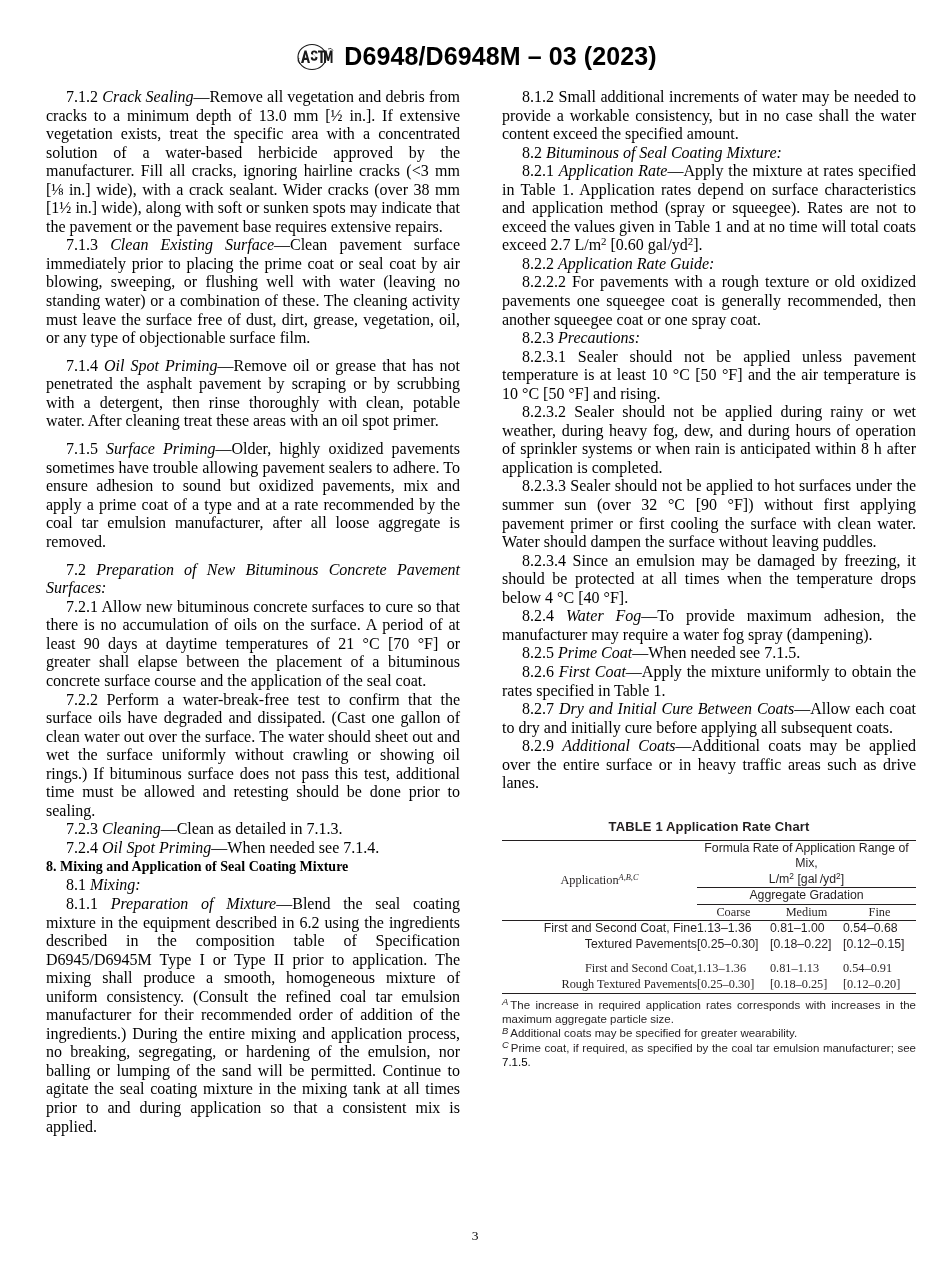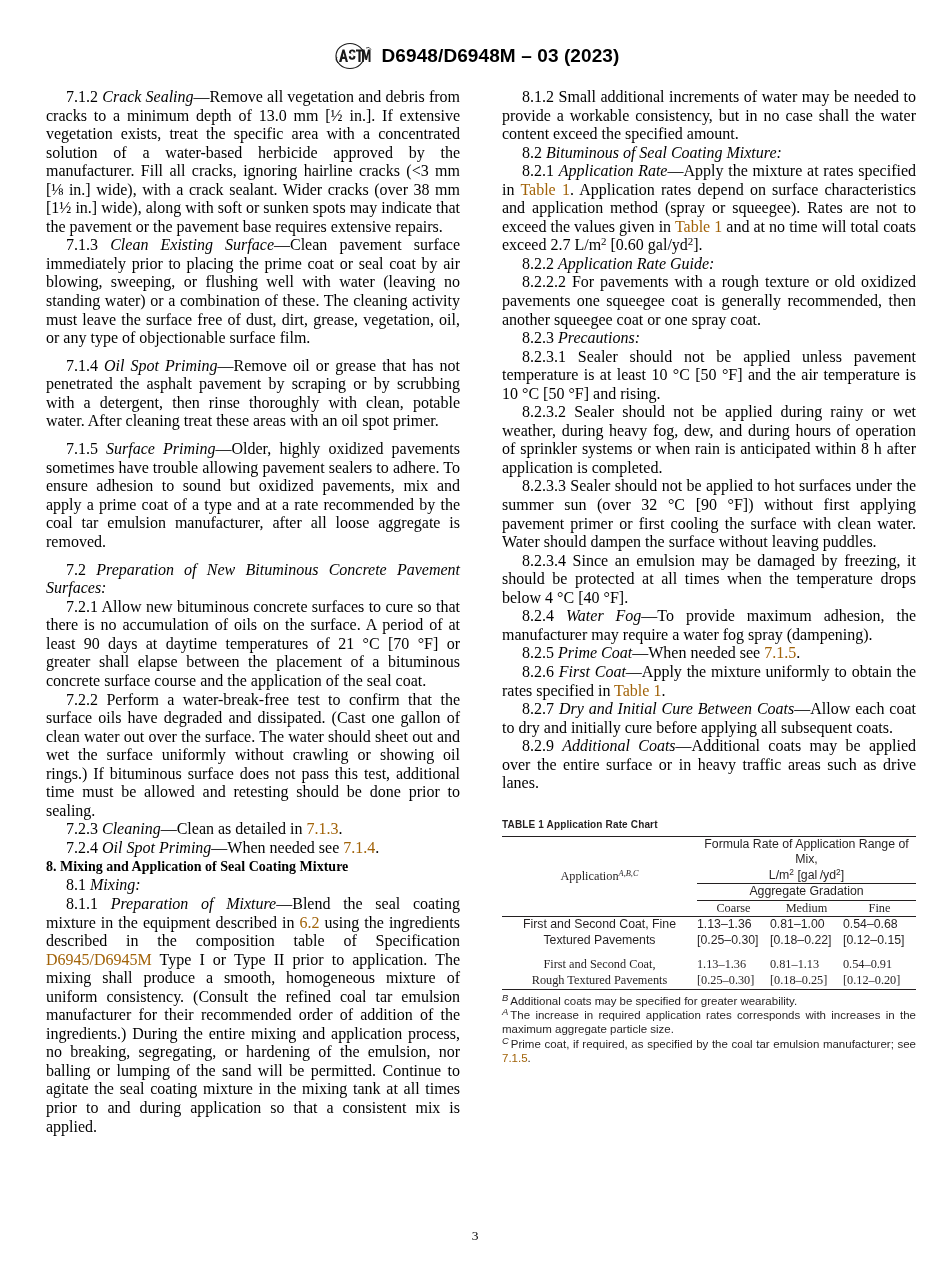--- a/index.html
+++ b/index.html
@@ -27,21 +27,21 @@
   }
   .astm-logo {
     width: 42px;
     height: 28px;
     flex: none;
     display: block;
   }
   .designation {
     font-family: "Liberation Sans", sans-serif;
     font-weight: bold;
-    font-size: 19px;
+    font-size: 25px;
     letter-spacing: 0.1px;
     white-space: nowrap;
   }
 
   
   .columns {
     position: absolute;
     top: 88px;
     left: 0;
     width: 950px;
@@ -60,43 +60,44 @@
     text-align: justify;
     text-justify: inter-word;
     font-size: 16px;
     line-height: 18.55px;
     text-indent: 20px;
     hyphens: manual;
   }
   p.gap { margin-top: 9.2px; }
 
   .it { font-style: italic; }
-  .lnk { color: #a16207; }
+  .lnk { color: #000000; }
   sup { font-size: 0.68em; line-height: 0; vertical-align: 0.46em; }
 
   h2.section-head {
     margin: 0;
     font-family: "Liberation Serif", serif;
     font-weight: bold;
     font-size: 14px;
     line-height: 19px;
     text-indent: 0;
   }
   .head-gap-before { margin-top: 22px; }
   .head-gap-after  { margin-top: 11px; }
 
   
   .table-block {
     margin-top: 26px;
     font-family: "Liberation Sans", sans-serif;
     color: #231f20;
   }
   .table-title {
+    text-align: center;
     font-weight: bold;
-    font-size: 10px;
+    font-size: 13px;
     padding-bottom: 6px;
     letter-spacing: 0.15px;
   }
   table.rate-table {
     width: 100%;
     border-collapse: collapse;
     font-size: 12.3px;
   }
   table.rate-table th,
   table.rate-table td {
@@ -124,21 +125,21 @@
     padding: 4px 4px 4px;
     line-height: 15.5px;
   }
   th.grad-head {
     text-align: center;
     padding: 4px 4px;
     width: 17.6%;
     line-height: 15.5px;
   }
   td.row-label {
-    text-align: center;
+    text-align: right;
     padding: 5px 6px 5px 8px;
     line-height: 15.6px;
   }
   td.row-val {
     text-align: left;
     padding: 5px 4px 5px 6px;
     line-height: 15.6px;
     white-space: nowrap;
   }
   tr.spacer td { height: 9px; padding: 0; line-height: 0; font-size: 0; }
@@ -294,22 +295,22 @@
           <tr>
             <td class="row-label rt-bottom"><span>First and Second Coat,</span><br><span>Rough Textured Pavements</span></td>
             <td class="row-val rt-bottom"><span>1.13–1.36</span><br><span>[0.25–0.30]</span></td>
             <td class="row-val rt-bottom"><span>0.81–1.13</span><br><span>[0.18–0.25]</span></td>
             <td class="row-val rt-bottom"><span>0.54–0.91</span><br><span>[0.12–0.20]</span></td>
           </tr>
         </tbody>
       </table>
 
       <div class="footnotes">
+        <p><span class="fn-mark">A</span><span>The increase in required application rates corresponds with increases in the maximum aggregate particle size.</span></p>
         <p><span class="fn-mark">B</span><span>Additional coats may be specified for greater wearability.</span></p>
-        <p><span class="fn-mark">A</span><span>The increase in required application rates corresponds with increases in the maximum aggregate particle size.</span></p>
         <p><span class="fn-mark">C</span><span>Prime coat, if required, as specified by the coal tar emulsion manufacturer; see </span><span class="lnk">7.1.5</span><span>.</span></p>
       </div>
     </div>
 
   </div>
 </div>
 
 <div class="page-number">3</div>
 
 </body></html>

